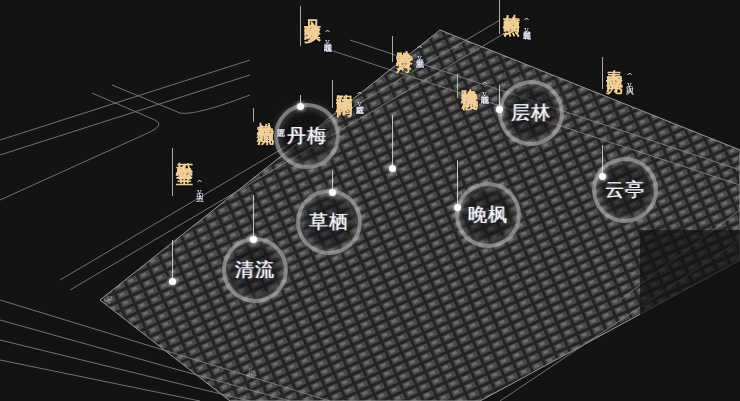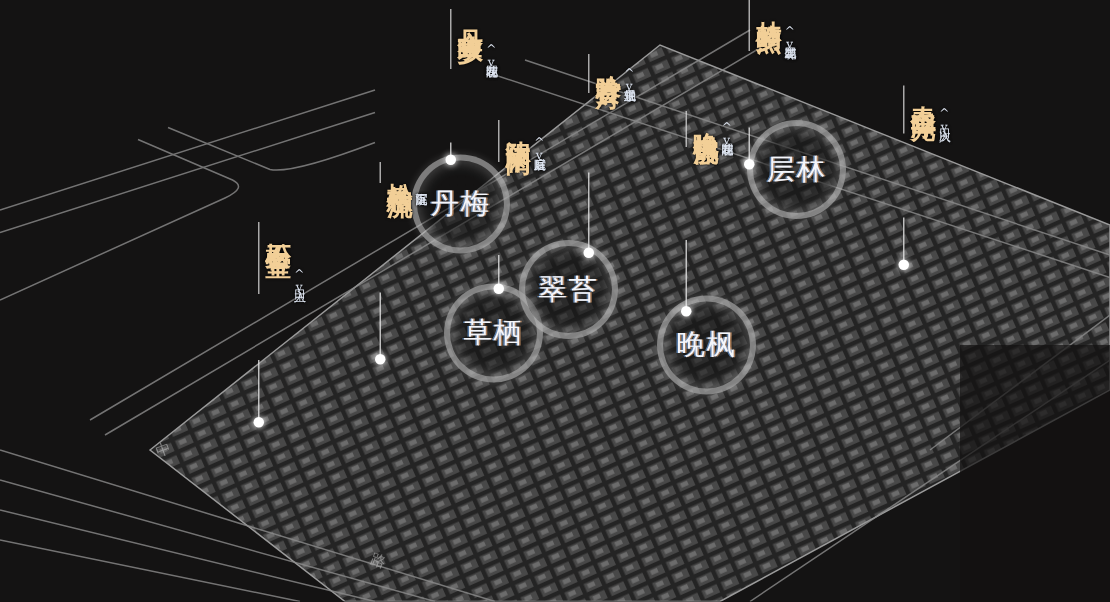--- a/index.html
+++ b/index.html
@@ -80,34 +80,37 @@
       <line x1="70" y1="290" x2="510" y2="30"></line>
       <line x1="500" y1="401" x2="740" y2="240"></line>
       <line x1="620" y1="300" x2="740" y2="210"></line>
       <line x1="330" y1="50" x2="740" y2="185"></line>
       <line x1="350" y1="40" x2="740" y2="170"></line>
     </g>
 
     <rect x="640" y="230" width="100" height="171" fill="#121111" opacity="0.7"></rect>
   </svg>
 
+  <div class="ring" style="left:222px;top:237px;width:58px;height:58px;">
+    <span>清流</span>
+  </div>
   <div class="ring" style="left:274px;top:103px;width:58px;height:58px;align-items:center;">
     <span>丹梅</span>
   </div>
   <div class="ring" style="left:296px;top:189px;width:58px;height:58px;">
     <span>草栖</span>
   </div>
-  <div class="ring" style="left:346px;top:160px;width:58px;height:58px;">
-    <span>翠苔</span>
-  </div>
-  <div class="ring" style="left:438px;top:182px;width:58px;height:58px;margin-top:15px;">
+  <div class="ring" style="left:455px;top:182px;width:58px;height:58px;">
     <span>晚枫</span>
   </div>
   <div class="ring" style="left:498px;top:80px;width:58px;height:58px;">
     <span>层林</span>
+  </div>
+  <div class="ring" style="left:592px;top:157px;width:58px;height:58px;">
+    <span>云亭</span>
   </div>
 
   <div class="pin" style="left:172px;top:240px;height:42px;"></div>
   <div class="pin-dot" style="left:169px;top:278px;"></div>
   <div class="pin" style="left:253px;top:195px;height:45px;"></div>
   <div class="pin-dot" style="left:250px;top:236px;"></div>
   <div class="pin" style="left:300px;top:95px;height:10px;"></div>
   <div class="pin-dot" style="left:297px;top:103px;"></div>
   <div class="pin" style="left:332px;top:170px;height:22px;"></div>
   <div class="pin-dot" style="left:329px;top:189px;"></div>

